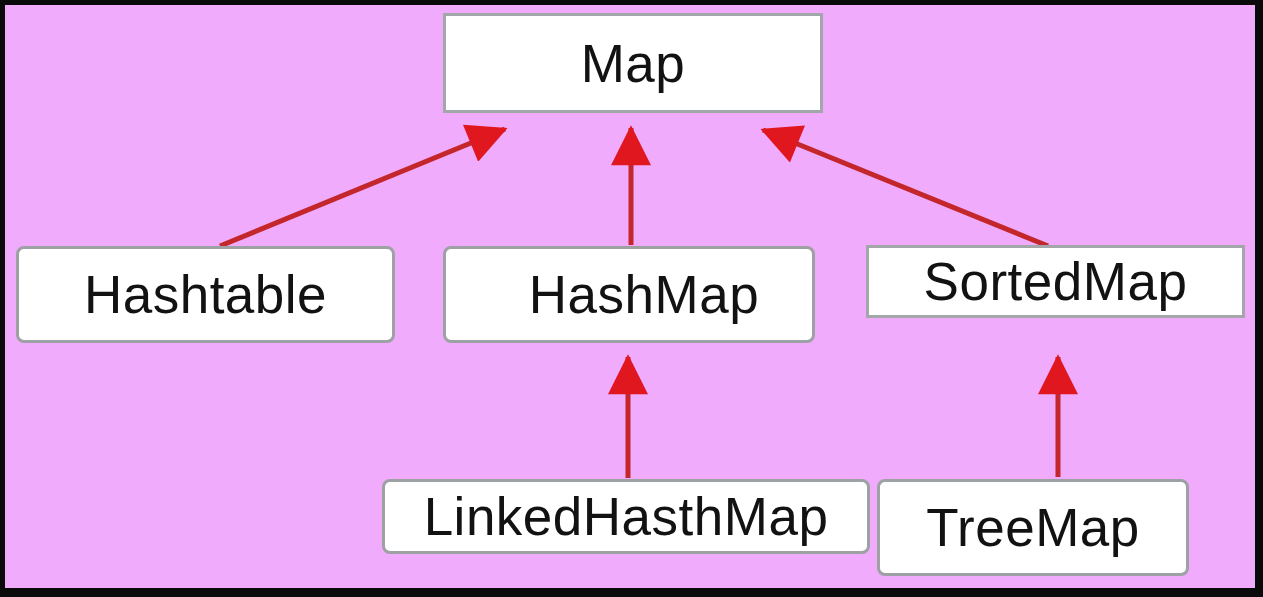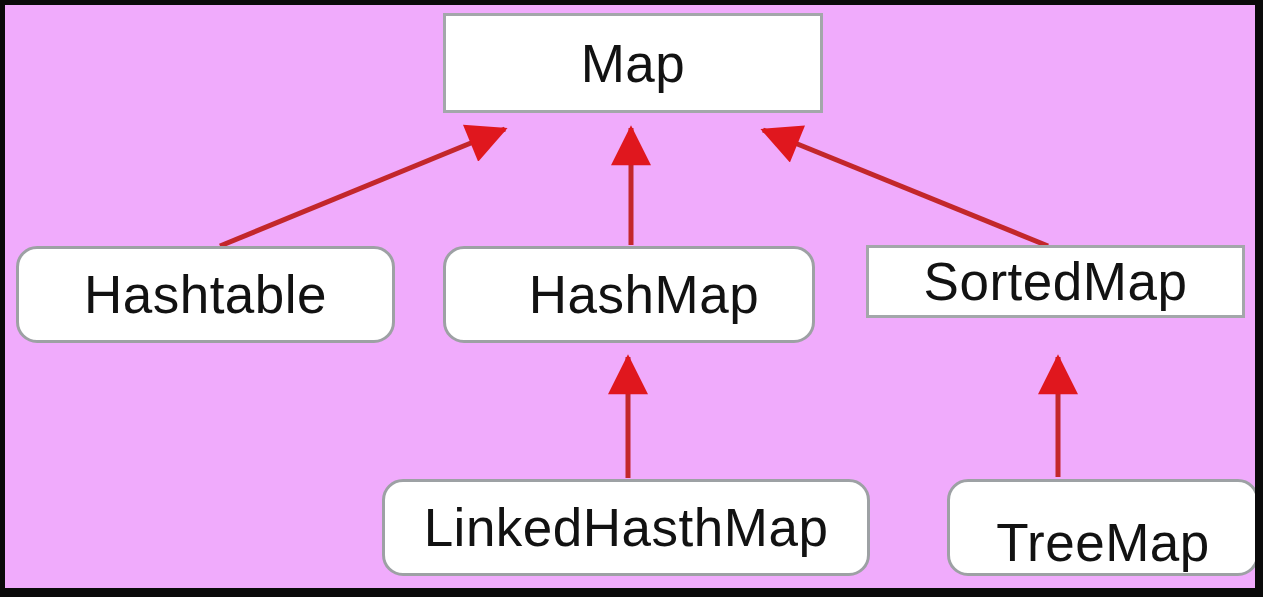--- a/index.html
+++ b/index.html
@@ -25,30 +25,30 @@
     background: #ffffff;
     border: 3px solid #a3a7aa;
     display: flex;
     align-items: center;
     justify-content: center;
     font-size: 53px;
     color: #121212;
     letter-spacing: 0.5px;
     white-space: nowrap;
   }
-  .node.rounded { border-radius: 21px; border-color: #9da1a4; }
+  .node.rounded { border-radius: 8px; border-color: #9da1a4; }
   .node.rect    { border-radius: 0; }
 
   
   #node-map            { left: 438px; top:   8px; width: 380px; height: 100px; }
   #node-hashtable      { left:  11px; top: 241px; width: 379px; height:  97px; }
   #node-hashmap        { left: 438px; top: 241px; width: 372px; height:  97px; padding-left: 30px; }
   #node-sortedmap      { left: 861px; top: 240px; width: 379px; height: 73px; }
-  #node-linkedhashmap  { left: 377px; top: 474px; width: 488px; height:  97px; }
-  #node-treemap        { left: 942px; top: 474px; width: 312px; height:  97px; align-items: flex-end; }
+  #node-linkedhashmap  { left: 377px; top: 474px; width: 488px; height:  75px; }
+  #node-treemap        { left: 872px; top: 474px; width: 312px; height:  97px; }
 
   svg.edges {
     position: absolute;
     left: 0; top: 0;
     width: 1250px;
     height: 583px;
     pointer-events: none;
   }
   .edge-line {
     stroke: #c3272b;

